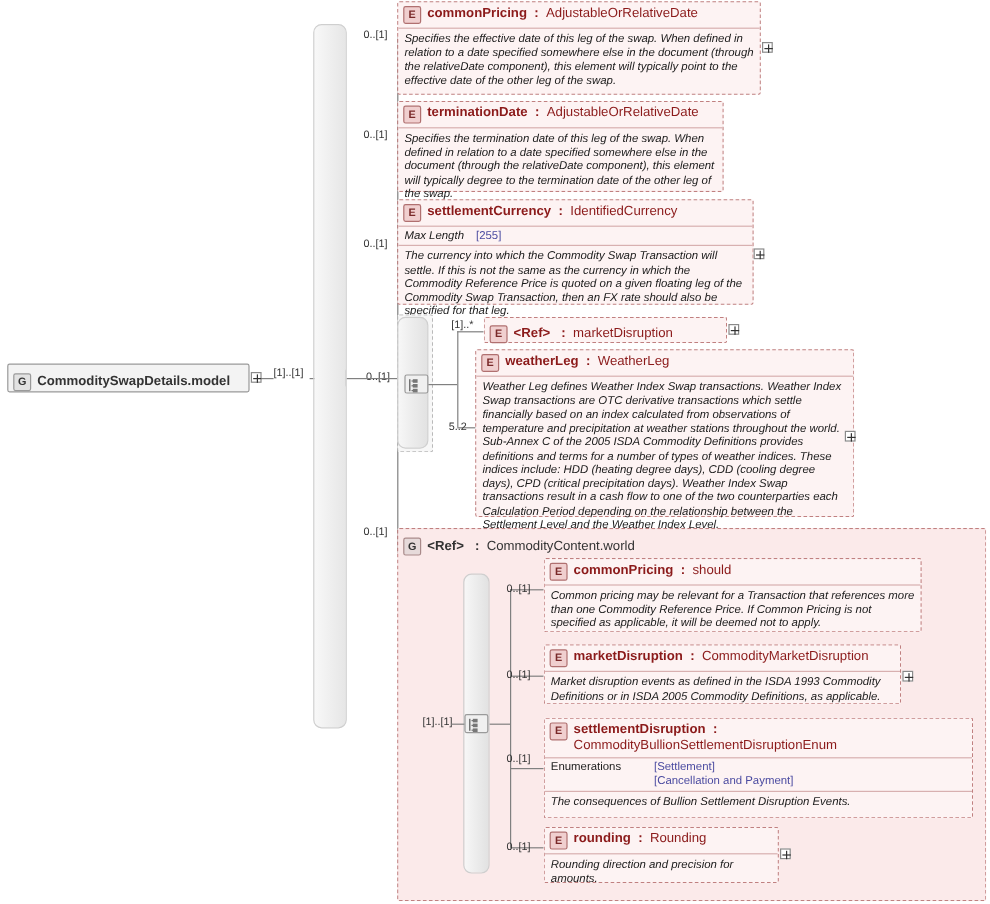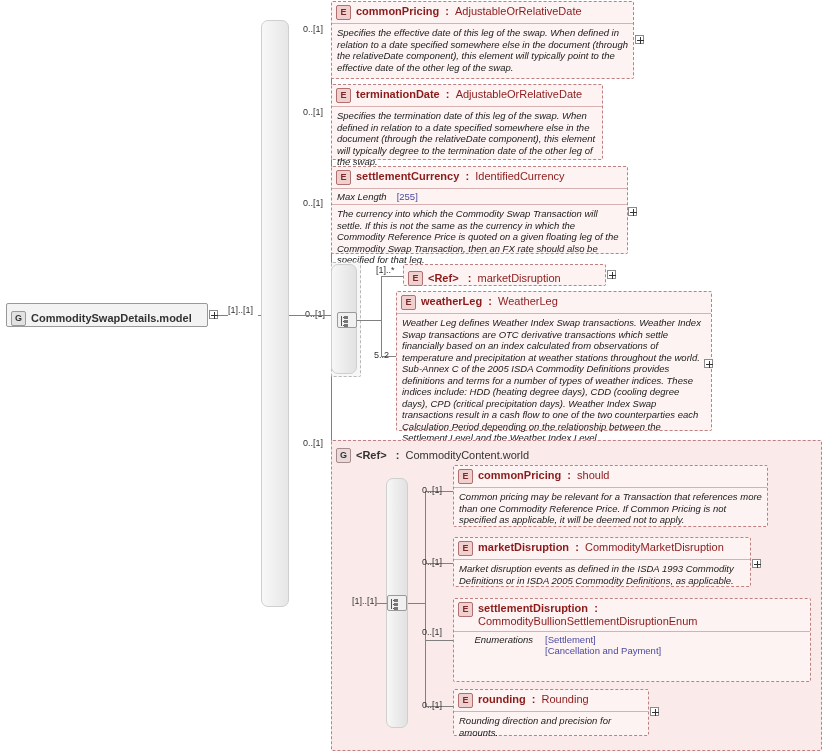--- a/index.html
+++ b/index.html
@@ -79,21 +79,21 @@
     color:#1a1a1a;
     border-top:1px solid #d8b0b0;
   }
   .facet .fvals{color:#4a4aa0;font-style:normal;}
   .facet-rows{
     padding:2px 5px 3px 5px;
     border-top:1px solid #d8b0b0;
     font-size:9.5px;
   }
   .facet-rows .frow{display:flex;gap:12px;line-height:11px;}
-  .facet-rows .flabel{font-style:italic;color:#1a1a1a;width:74px;flex:0 0 auto;text-align:right;}
+  .facet-rows .flabel{color:#1a1a1a;width:74px;flex:0 0 auto;}
   .facet-rows .fitem{color:#4a4aa0;}
 
   
   .ln{position:absolute;background:#808080;}
   .lnh{height:1px;}
   .lnv{width:1px;}
 
   
   .occ{
     position:absolute;
@@ -350,20 +350,21 @@
     <div class="facet-rows">
       <div class="frow">
         <span class="flabel">Enumerations</span>
         <span class="fitem">[Settlement]</span>
       </div>
       <div class="frow">
         <span class="flabel"></span>
         <span class="fitem">[Cancellation and Payment]</span>
       </div>
     </div>
+    <div class="ndesc">The consequences of Bullion Settlement Disruption Events.</div>
   </div>
 
   <div class="occ" style="left:422px;top:700px;">0..[1]</div>
   <div class="node dashed" style="left:453px;top:689px;width:196px;height:47px;">
     <div class="nodehdr">
       <span class="badge">E</span>
       <span class="ntitle">
         <span>rounding</span>
         <span>&nbsp;:&nbsp;</span>
         <span class="type">Rounding</span>

